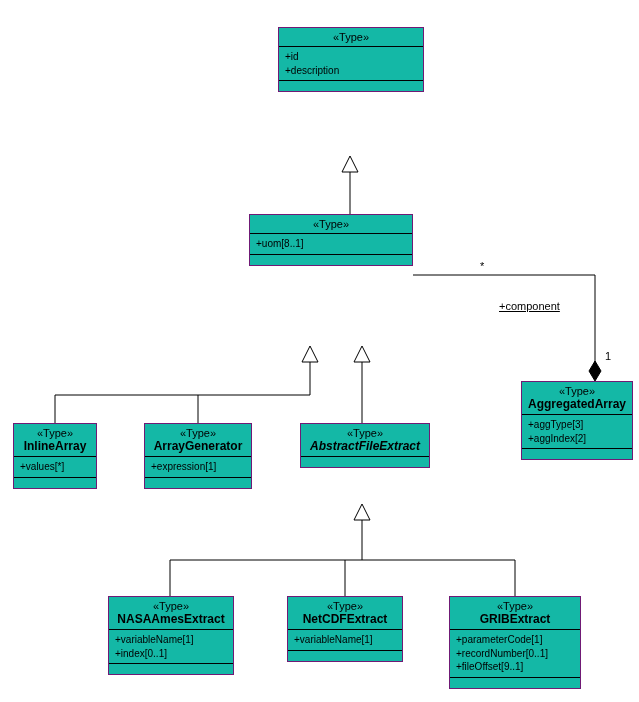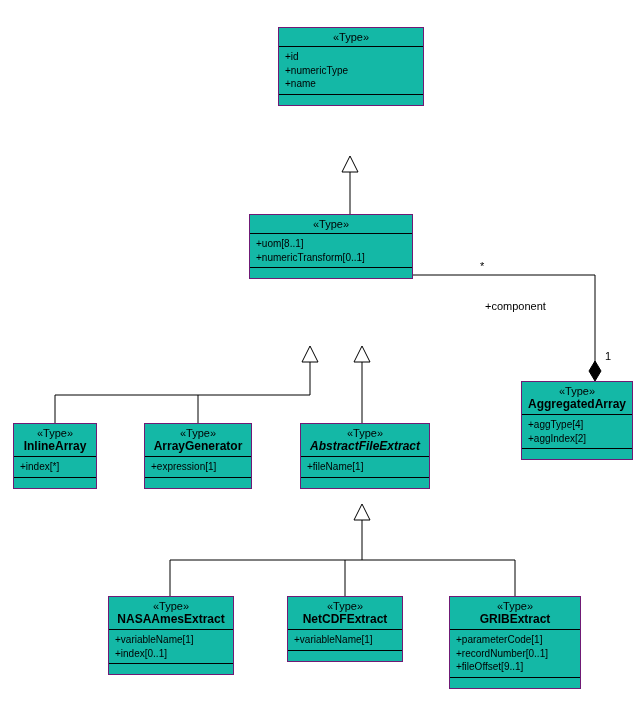--- a/index.html
+++ b/index.html
@@ -66,78 +66,73 @@
 <body>
 
 <div class="canvas">
 
   <div class="class-box" style="left:278px; top:27px; width:146px;">
     <div class="compartment header">
       <span class="stereotype">«Type»</span>
     </div>
     <div class="compartment">
       <span class="attr">+id</span>
-      <span class="attr">+numericType</span>
-      <span class="attr">+name</span>
+      <span class="attr">+description</span>
     </div>
     <div class="compartment" style="height:10px;"></div>
   </div>
 
   <div class="class-box" style="left:249px; top:214px; width:164px;">
     <div class="compartment header">
       <span class="stereotype">«Type»</span>
     </div>
     <div class="compartment">
       <span class="attr">+uom[8..1]</span>
-      <span class="attr">+numericTransform[0..1]</span>
     </div>
     <div class="compartment" style="height:10px;"></div>
   </div>
 
   <div class="class-box" style="left:521px; top:381px; width:112px;">
     <div class="compartment header">
       <span class="stereotype">«Type»</span>
       <span class="classname">AggregatedArray</span>
     </div>
     <div class="compartment">
-      <span class="attr">+aggType[4]</span>
+      <span class="attr">+aggType[3]</span>
       <span class="attr">+aggIndex[2]</span>
     </div>
     <div class="compartment" style="height:10px;"></div>
   </div>
 
   <div class="class-box" style="left:13px; top:423px; width:84px;">
     <div class="compartment header">
       <span class="stereotype">«Type»</span>
       <span class="classname">InlineArray</span>
     </div>
     <div class="compartment">
-      <span class="attr">+index[*]</span>
+      <span class="attr">+values[*]</span>
     </div>
     <div class="compartment" style="height:10px;"></div>
   </div>
 
   <div class="class-box" style="left:144px; top:423px; width:108px;">
     <div class="compartment header">
       <span class="stereotype">«Type»</span>
       <span class="classname">ArrayGenerator</span>
     </div>
     <div class="compartment">
       <span class="attr">+expression[1]</span>
     </div>
     <div class="compartment" style="height:10px;"></div>
   </div>
 
   <div class="class-box" style="left:300px; top:423px; width:130px;">
     <div class="compartment header">
       <span class="stereotype">«Type»</span>
       <span class="classname abstract">AbstractFileExtract</span>
-    </div>
-    <div class="compartment">
-      <span class="attr">+fileName[1]</span>
     </div>
     <div class="compartment" style="height:10px;"></div>
   </div>
 
   <div class="class-box" style="left:108px; top:596px; width:126px;">
     <div class="compartment header">
       <span class="stereotype">«Type»</span>
       <span class="classname">NASAAmesExtract</span>
     </div>
     <div class="compartment">
@@ -165,21 +160,21 @@
     </div>
     <div class="compartment">
       <span class="attr">+parameterCode[1]</span>
       <span class="attr">+recordNumber[0..1]</span>
       <span class="attr">+fileOffset[9..1]</span>
     </div>
     <div class="compartment" style="height:10px;"></div>
   </div>
 
   <div class="assoc-label" style="left:480px; top:260px;">*</div>
-  <div class="assoc-label" style="left:485px; top:300px;">+component</div>
+  <div class="assoc-label" style="left:499px; top:300px;text-decoration:underline;">+component</div>
   <div class="assoc-label" style="left:605px; top:350px;">1</div>
 
   <svg class="connectors">
 
     <line x1="350" y1="214" x2="350" y2="172" stroke="#000" stroke-width="1"></line>
     <polygon points="350,156 342,172 358,172" fill="#fff" stroke="#000" stroke-width="1"></polygon>
 
     <polygon points="310,346 302,362 318,362" fill="#fff" stroke="#000" stroke-width="1"></polygon>
     <line x1="310" y1="362" x2="310" y2="395" stroke="#000" stroke-width="1"></line>
 

